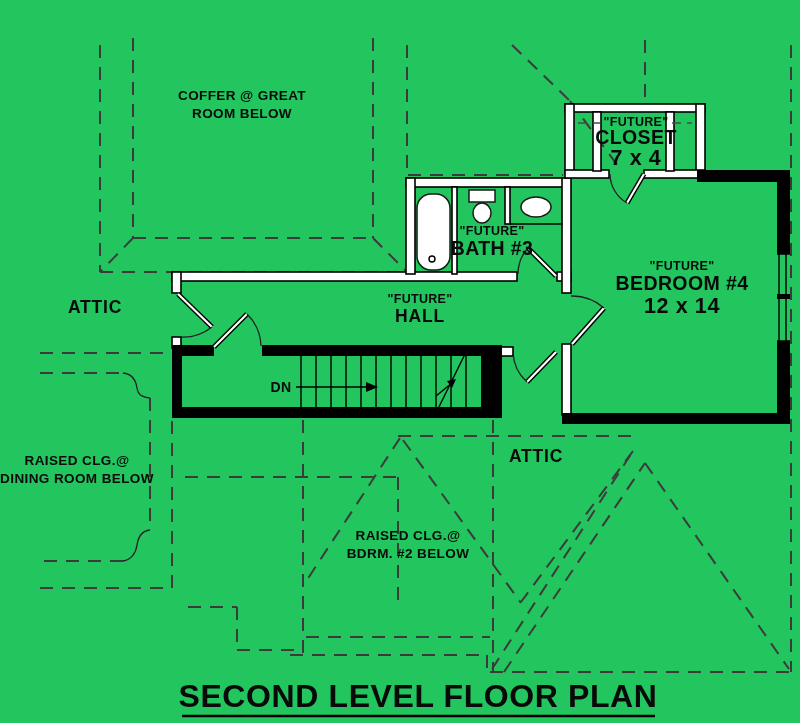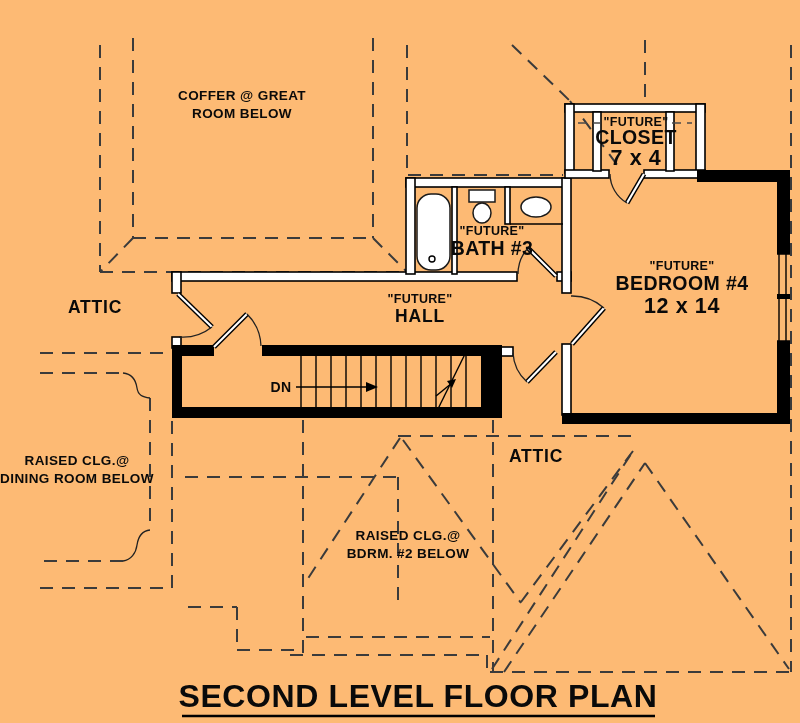--- a/index.html
+++ b/index.html
@@ -1,16 +1,16 @@
 <!DOCTYPE html>
 <html><head>
 <meta charset="utf-8">
 <style>
   html,body{margin:0;padding:0;background:#ffffff;}
-  .canvas{position:relative;width:800px;height:723px;background:#fdba74;overflow:hidden;}
+  .canvas{position:relative;width:800px;height:723px;background:#22c55e;overflow:hidden;}
   svg{display:block;}
   .wall{fill:#ffffff;stroke:#000000;stroke-width:1.6;}
   .twall{fill:#000000;stroke:none;}
   .dash{fill:none;stroke:#3b3b3b;stroke-width:2;stroke-dasharray:13 9;}
   .dash-s{fill:none;stroke:#4a4a4a;stroke-width:1.6;stroke-dasharray:9 6;}
   .thin{fill:none;stroke:#000000;stroke-width:1.4;}
   .fixture{fill:#ffffff;stroke:#1a1a1a;stroke-width:1.5;}
   .panel-o{stroke:#000000;stroke-width:5;}
   .panel-i{stroke:#ffffff;stroke-width:2.2;}
   .arc{fill:none;stroke:#222222;stroke-width:1.3;}

